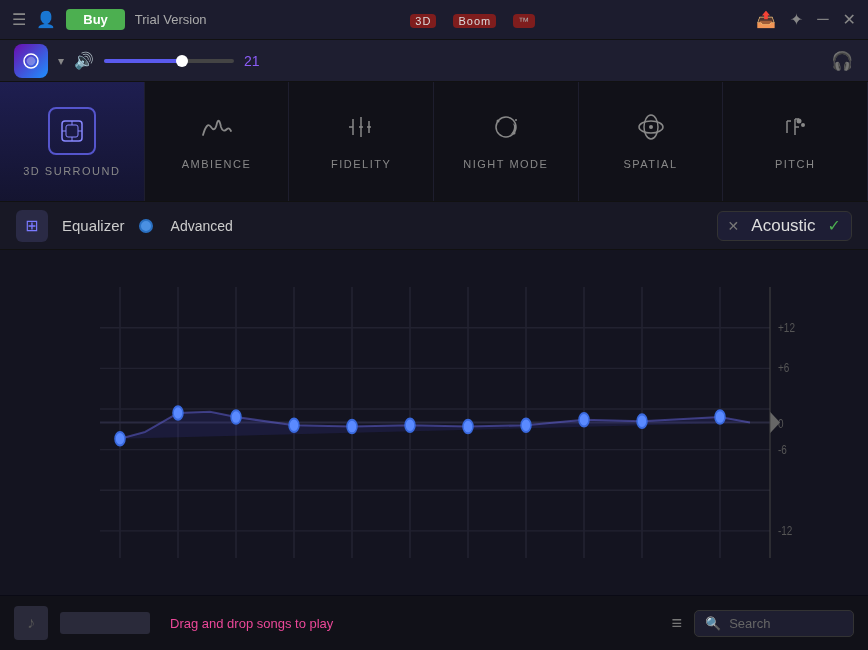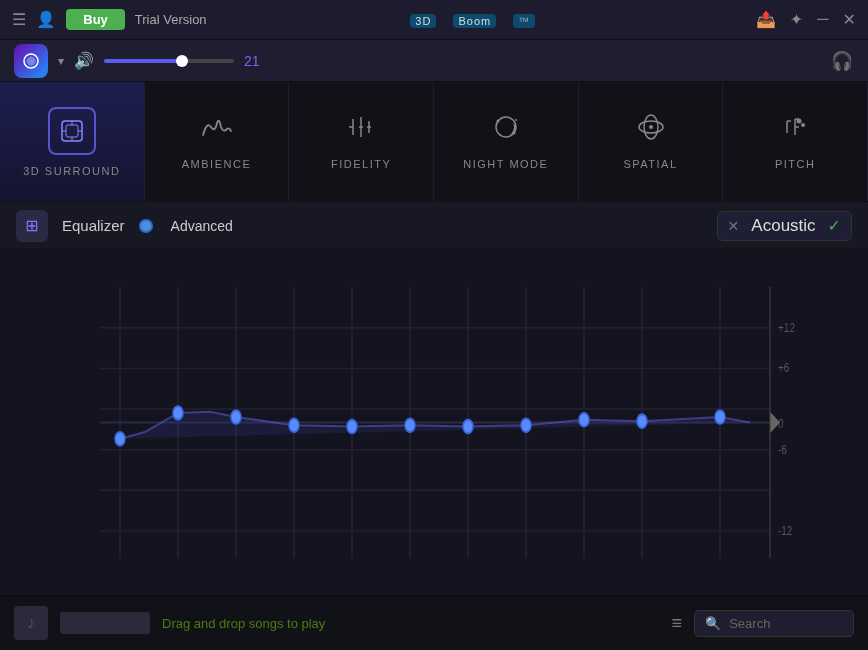--- a/index.html
+++ b/index.html
@@ -48,21 +48,21 @@
       text-align: center;
     }
     #app-title {
       flex: 1;
       text-align: center;
       font-size: 16px;
       color: #ddd;
       letter-spacing: 1px;
     }
     #app-title span {
-      background: #0c4a6e;
+      background: #7f1d1d;
       border-radius: 4px;
       padding: 1px 5px;
       font-size: 11px;
       margin-right: 17px;
     }
     .title-actions {
       display: flex;
       gap: 14px;
       color: #888;
       font-size: 16px;
@@ -276,22 +276,23 @@
     }
     #album-icon { font-size: 16px; color: #555; }
     #drop-area {
       flex: 0 0 90px;
       height: 22px;
       background: #2a2a3a;
       border-radius: 3px;
     }
     #drag-drop-text {
       flex: 1;
-      color: #4d7c0f;
+      color: #ec4899;
       font-size: 13px;
+      margin-left: 8px;
     }
     #playlist-icon {
       color: #777;
       font-size: 18px;
       cursor: pointer;
       margin-left: auto;
     }
     #search-box {
       display: flex;
       align-items: center;

